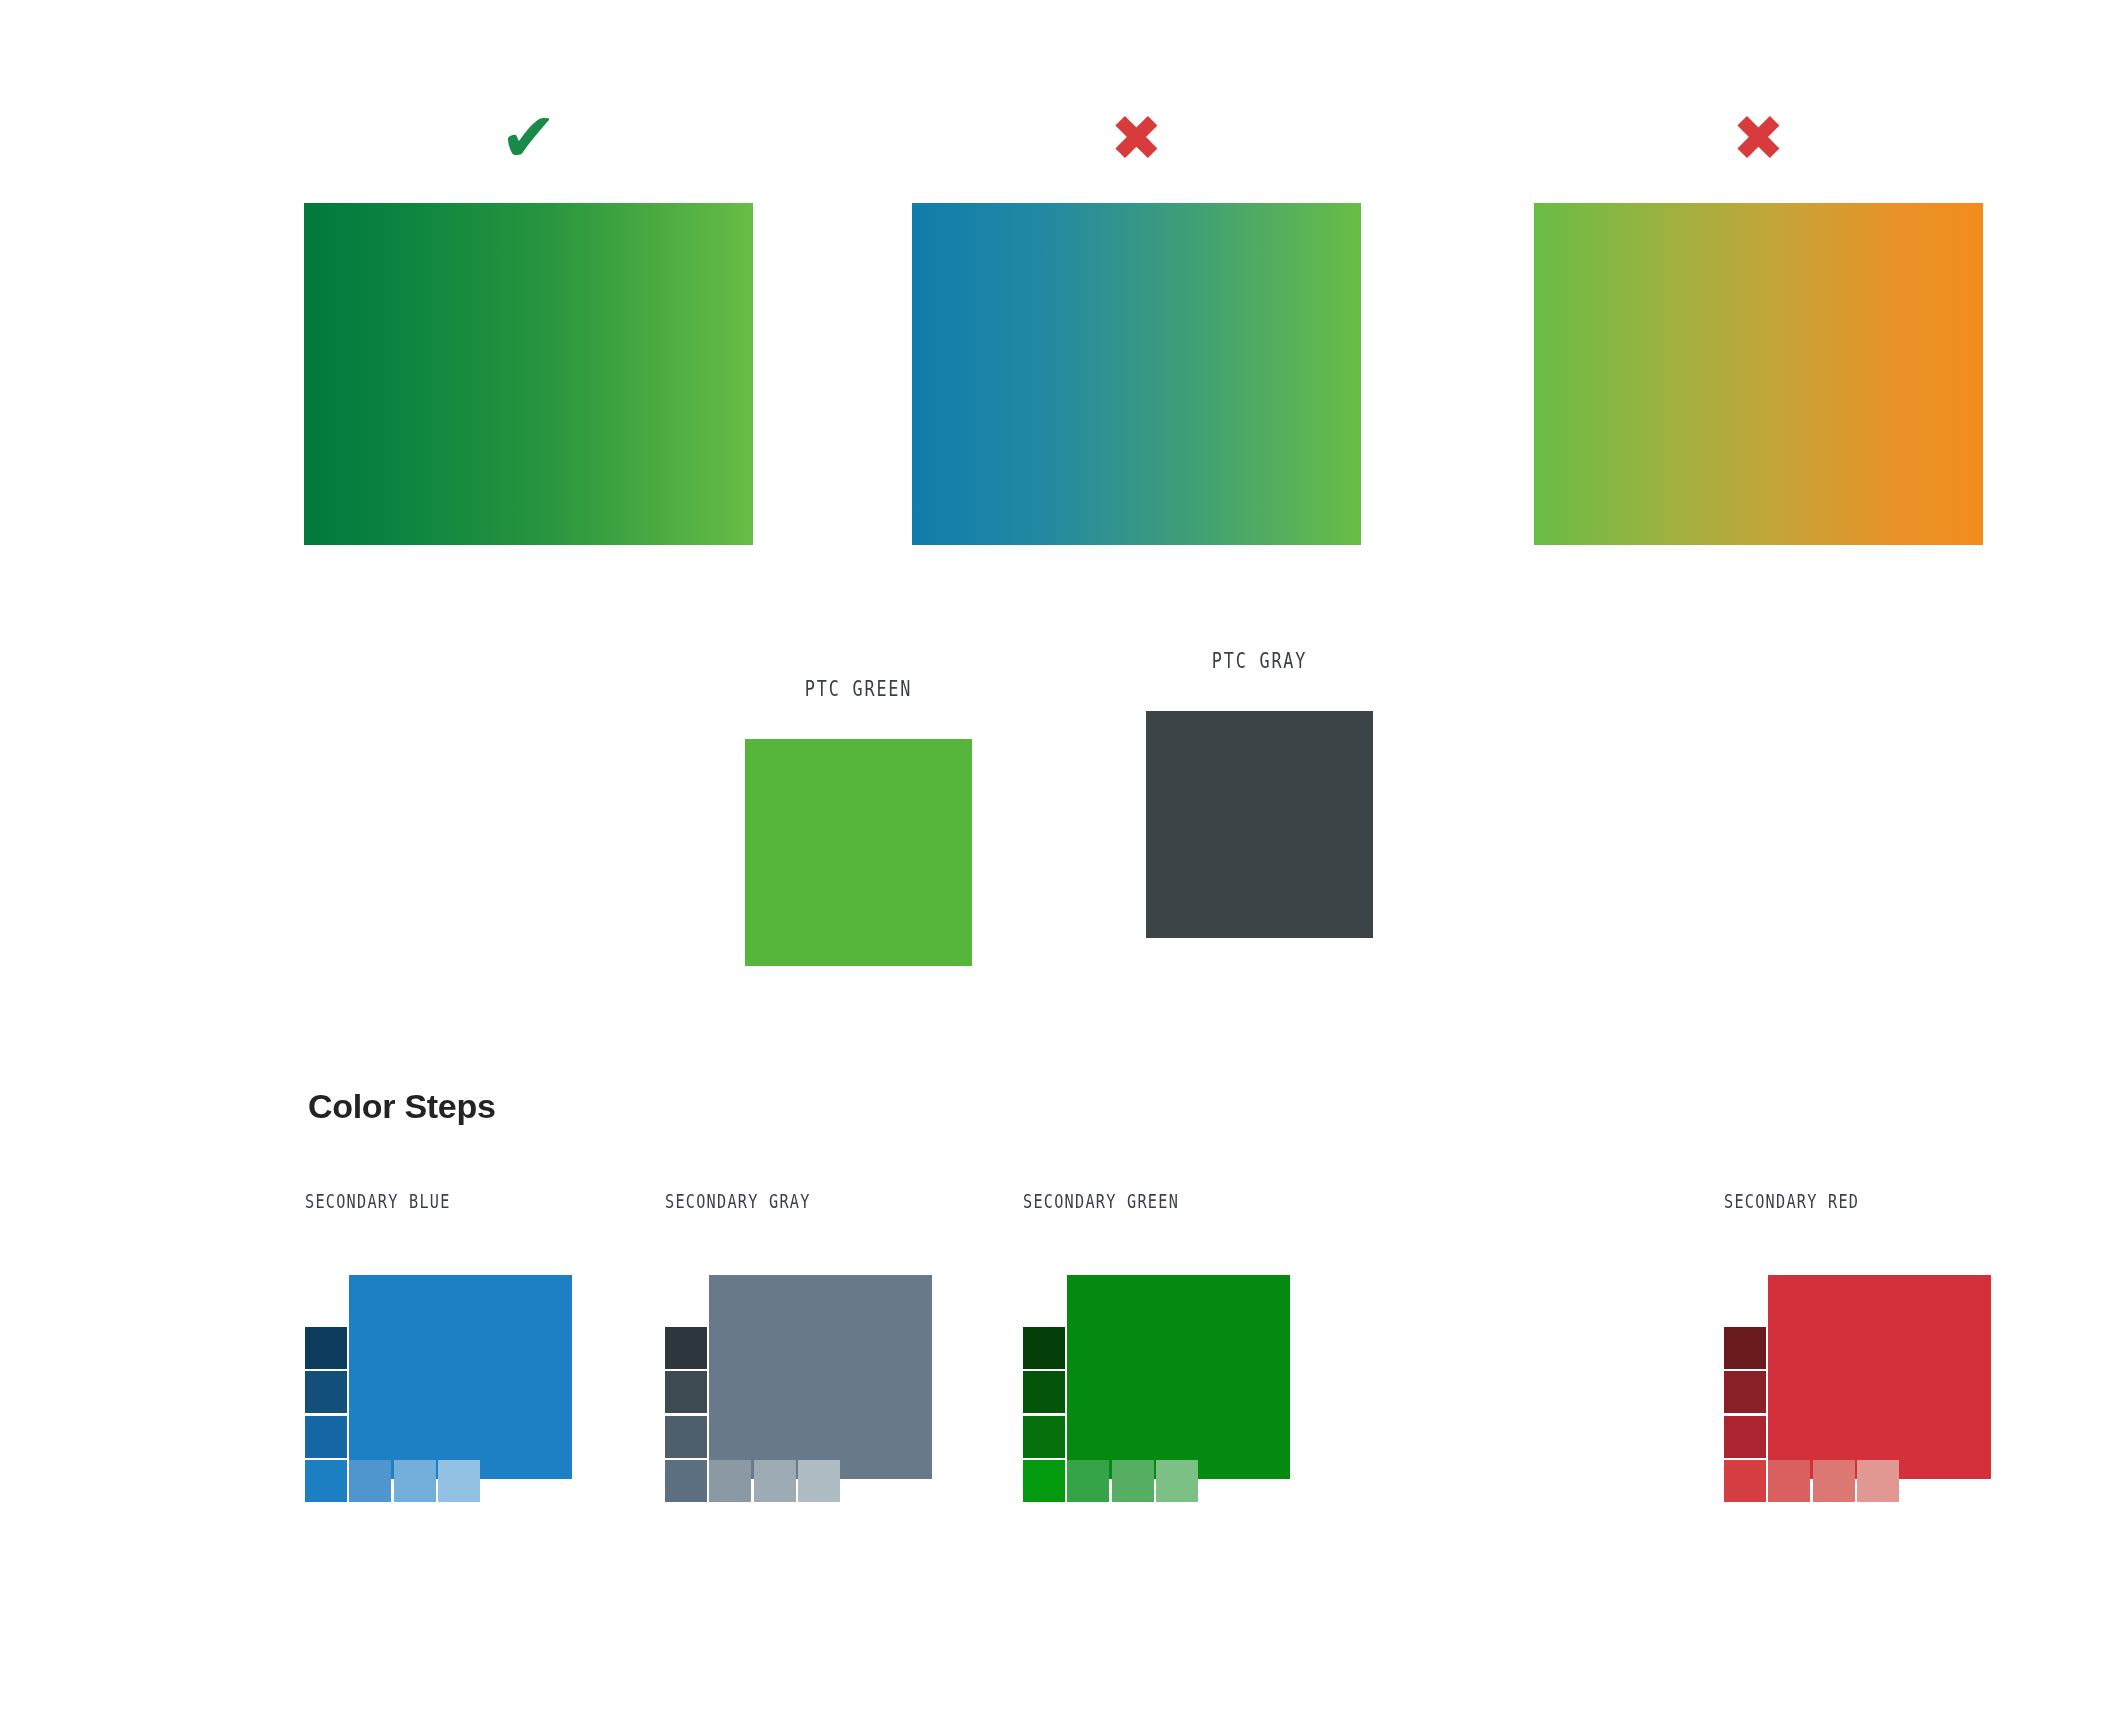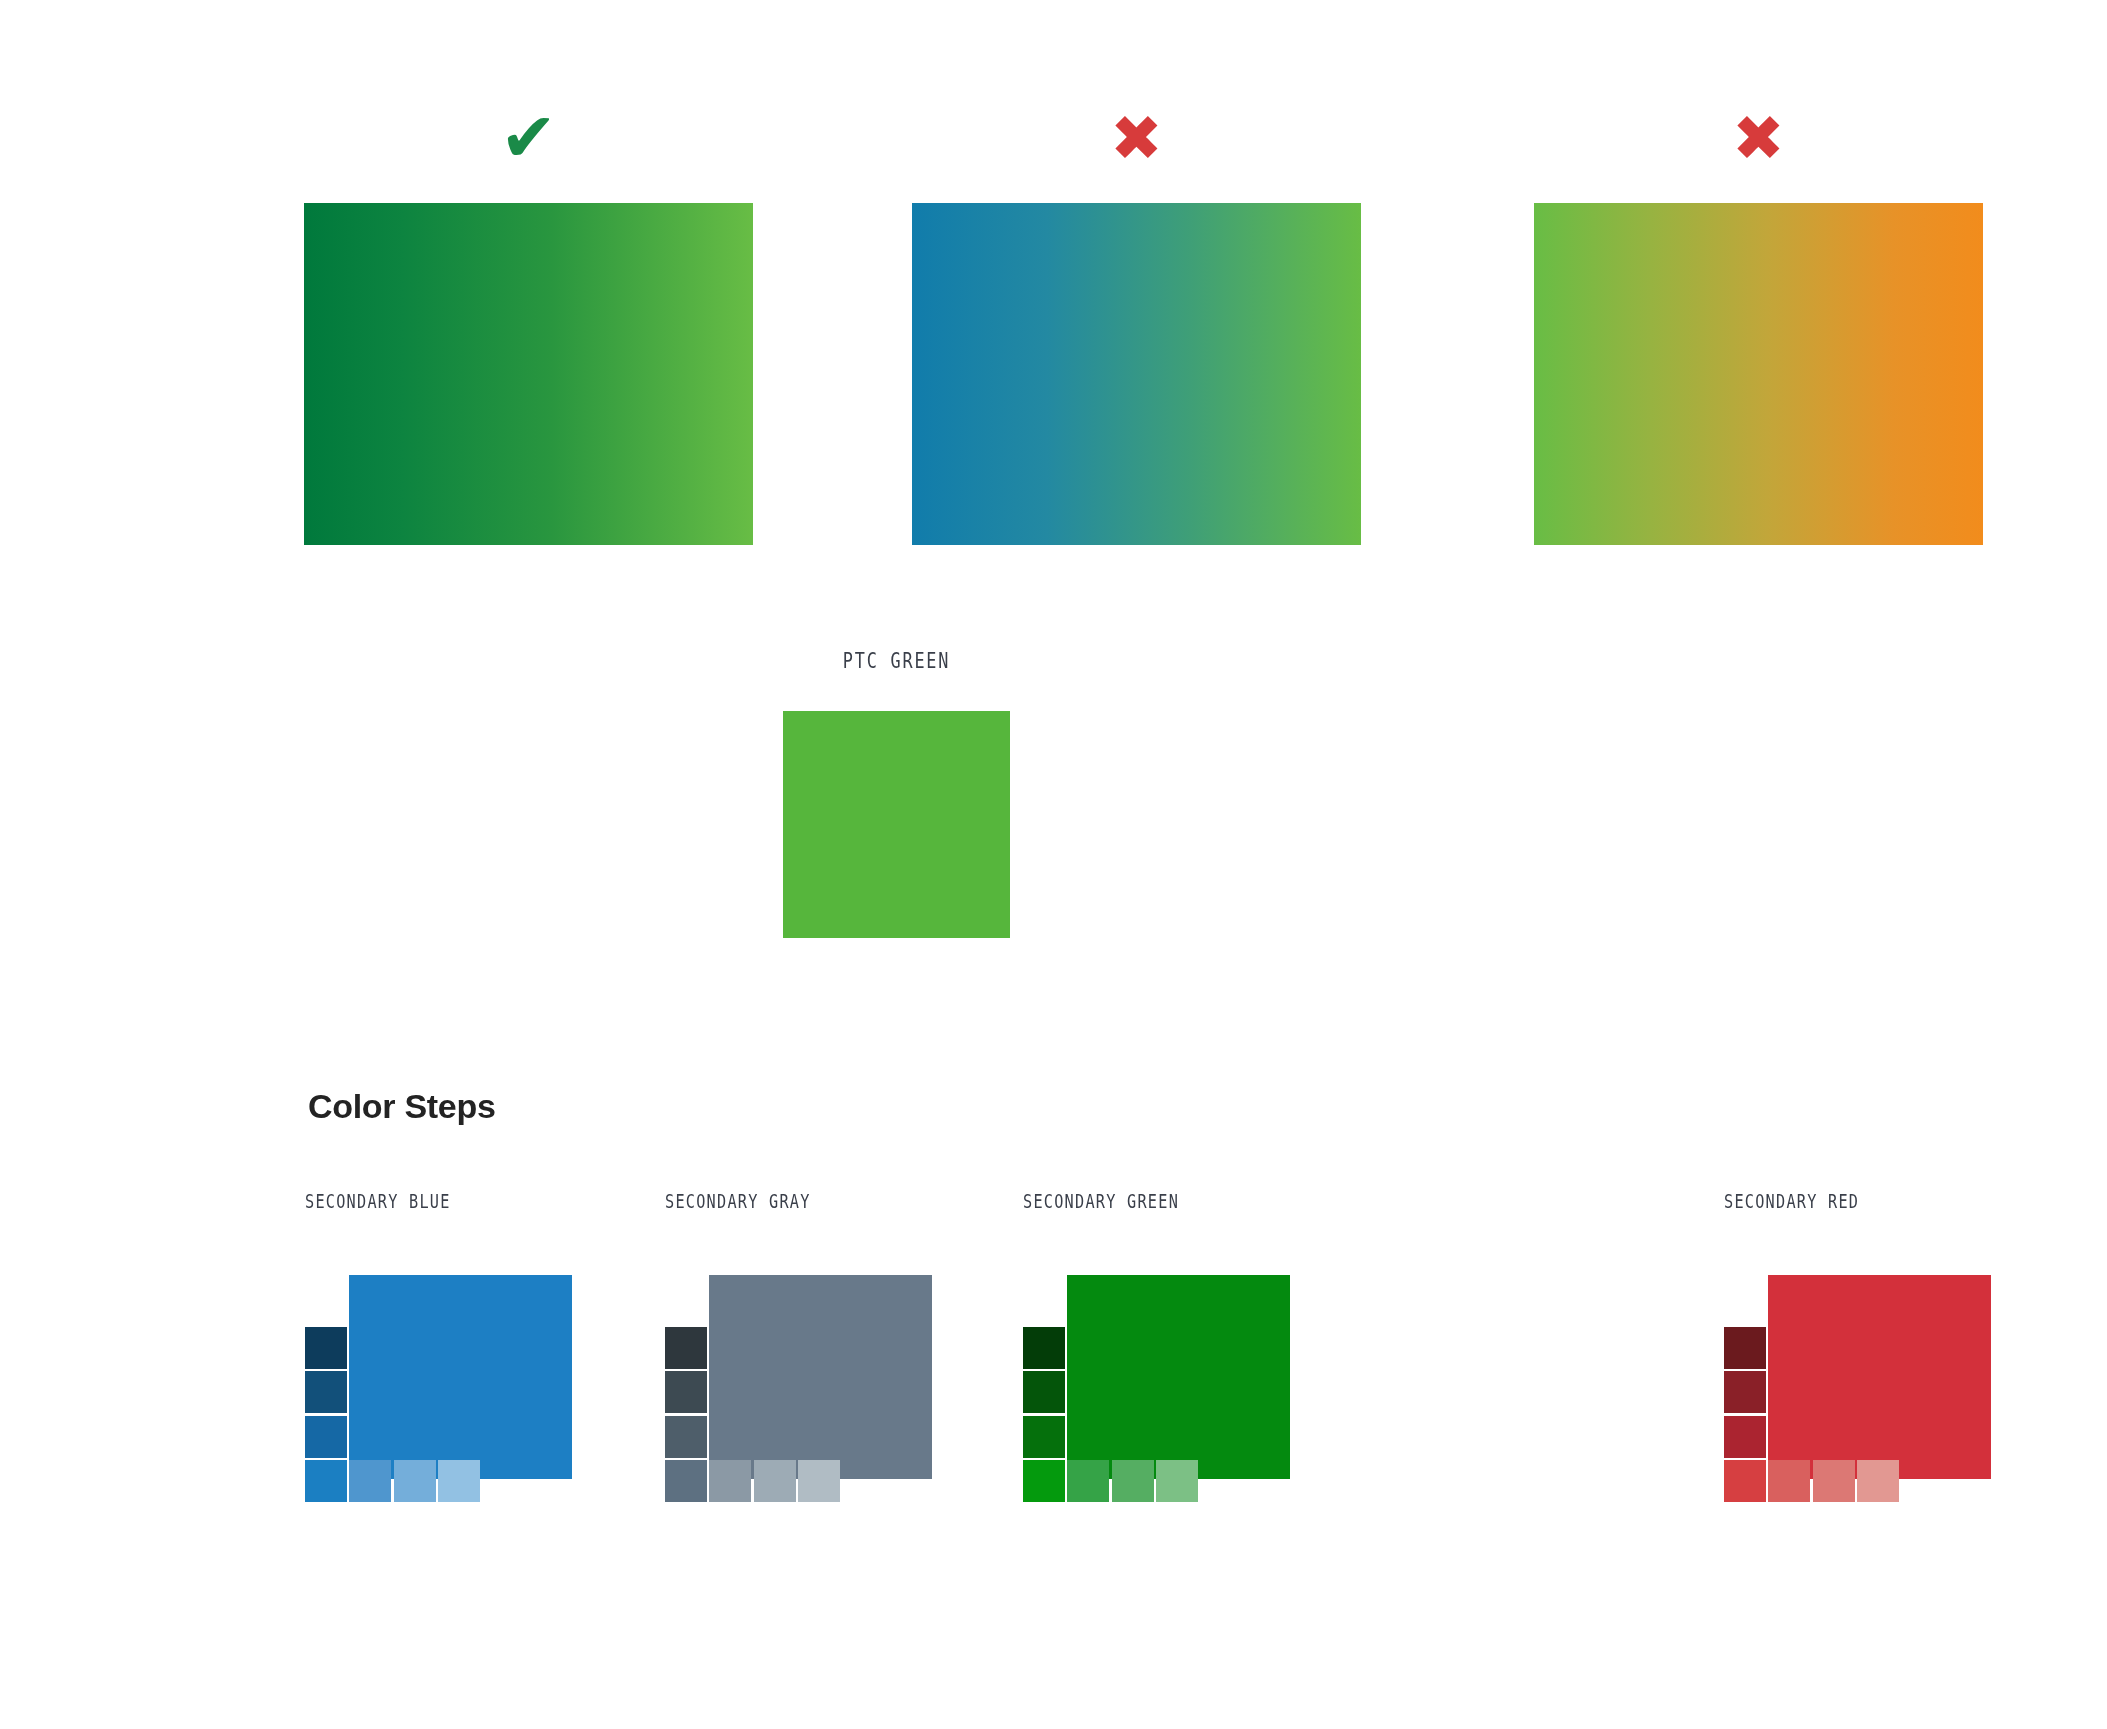--- a/index.html
+++ b/index.html
@@ -61,21 +61,21 @@
     position: absolute;
     left: 0;
     top: 649px;
     width: 2108px;
     height: 378px;
   }
   .core-card {
     position: absolute;
     top: 0;
   }
-  .core-card.core-green { left: 783px; }
+  .core-card.core-green { left: 745px; margin-top: 28px; }
   .core-card.core-gray  { left: 1146px; }
 
   .core-label {
     font-family: "DejaVu Sans Mono", monospace;
     font-size: 20.5px;
     letter-spacing: 2.2px;
     color: #3a3f4a;
     text-align: center;
     width: 227px;
     height: 32px;
@@ -182,20 +182,24 @@
 
 </div>
 
 <div id="core-section">
 
   <div class="core-card core-green">
     <div class="core-label">PTC GREEN</div>
     <div class="core-swatch ptc-green"></div>
   </div>
 
+  <div class="core-card core-gray">
+    <div class="core-label">PTC GRAY</div>
+    <div class="core-swatch ptc-gray"></div>
+  </div>
 
 </div>
 
 <div id="steps-section">
 
   <div id="steps-heading">Color Steps</div>
 
   <div class="step-col col-0">
     <div class="step-title">SECONDARY BLUE</div>
     <div class="swatch-grid">

